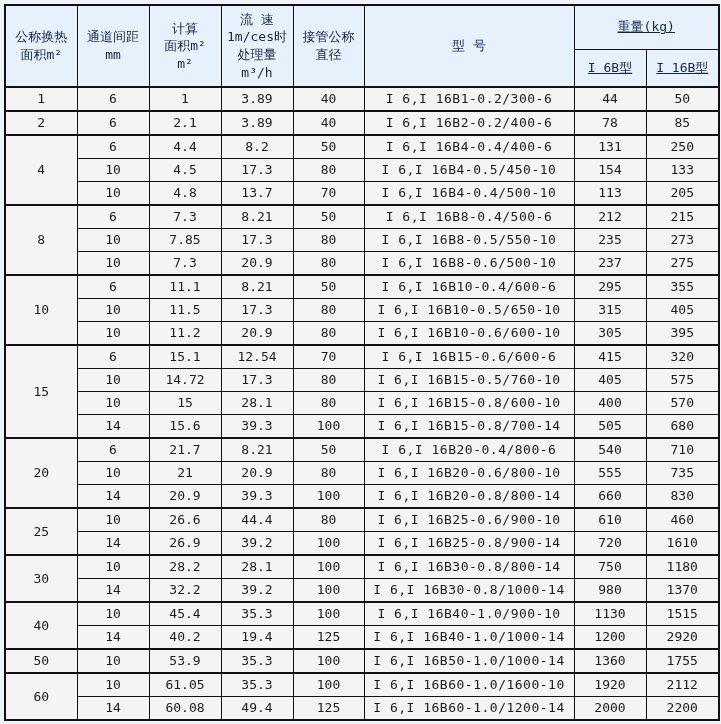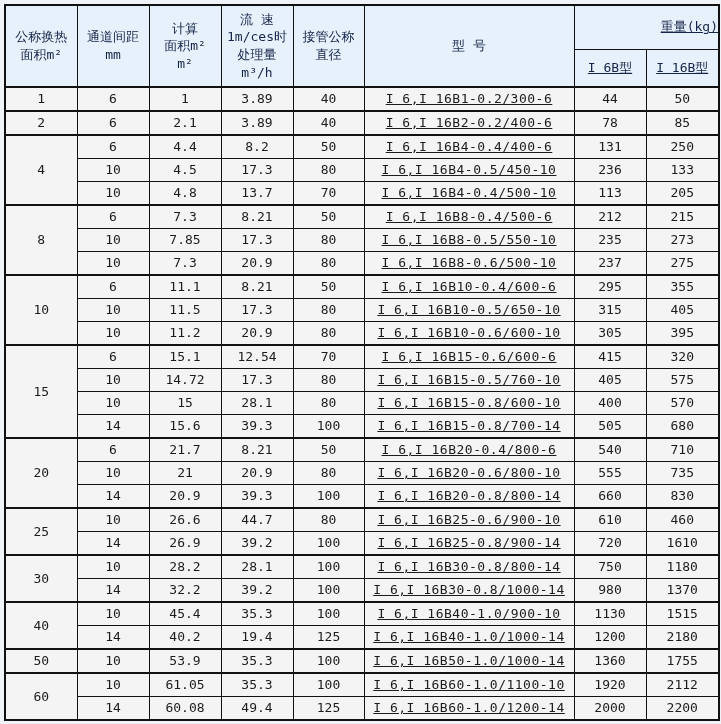--- a/index.html
+++ b/index.html
@@ -31,25 +31,25 @@
   #spec-table th {
     background: #e7f1fb;
     font-weight: normal;
     white-space: pre-line;
     color: #15254a;
   }
   #spec-table { border: 2px solid #111111; }
   #spec-table thead tr.hrow1 { height: 44px; }
   #spec-table thead tr.hrow2 { height: 38px; }
   #spec-table thead th { border-bottom-width: 2px; }
-  #spec-table thead tr.hrow1 th[colspan] { border-bottom-width: 1px; text-align: right; }
+  #spec-table thead tr.hrow1 th[colspan] { border-bottom-width: 1px; }
   #spec-table tbody td { background: #f4f4f4; height: 22px; }
   #spec-table tbody tr.group-start td { border-top-width: 2px; }
   .uline { text-decoration: underline; }
-  td.model-cell-txt { letter-spacing: 0.5px; text-decoration: underline; }
+  td.model-cell-txt { letter-spacing: 0.5px; }
 </style>
 </head>
 <body>
 
 <table id="spec-table">
   <colgroup>
     <col style="width:72px">
       <col style="width:72px">
       <col style="width:72px">
       <col style="width:72px">
@@ -111,21 +111,21 @@
         <td class="model-cell-txt">I 6,I 16B4-0.4/400-6</td>
         <td>131</td>
         <td>250</td>
       </tr>
       <tr>
         <td>10</td>
         <td>4.5</td>
         <td>17.3</td>
         <td>80</td>
         <td class="model-cell-txt">I 6,I 16B4-0.5/450-10</td>
-        <td>236</td>
+        <td>154</td>
         <td>133</td>
       </tr>
       <tr>
         <td>10</td>
         <td>4.8</td>
         <td>13.7</td>
         <td>70</td>
         <td class="model-cell-txt">I 6,I 16B4-0.4/500-10</td>
         <td>113</td>
         <td>205</td>
@@ -248,21 +248,21 @@
         <td>39.3</td>
         <td>100</td>
         <td class="model-cell-txt">I 6,I 16B20-0.8/800-14</td>
         <td>660</td>
         <td>830</td>
       </tr>
       <tr class="group-start">
         <td rowspan="2">25</td>
         <td>10</td>
         <td>26.6</td>
-        <td>44.7</td>
+        <td>44.4</td>
         <td>80</td>
         <td class="model-cell-txt">I 6,I 16B25-0.6/900-10</td>
         <td>610</td>
         <td>460</td>
       </tr>
       <tr>
         <td>14</td>
         <td>26.9</td>
         <td>39.2</td>
         <td>100</td>
@@ -299,39 +299,39 @@
         <td>1130</td>
         <td>1515</td>
       </tr>
       <tr>
         <td>14</td>
         <td>40.2</td>
         <td>19.4</td>
         <td>125</td>
         <td class="model-cell-txt">I 6,I 16B40-1.0/1000-14</td>
         <td>1200</td>
-        <td>2180</td>
+        <td>2920</td>
       </tr>
       <tr class="group-start">
         <td rowspan="1">50</td>
         <td>10</td>
         <td>53.9</td>
         <td>35.3</td>
         <td>100</td>
         <td class="model-cell-txt">I 6,I 16B50-1.0/1000-14</td>
         <td>1360</td>
         <td>1755</td>
       </tr>
       <tr class="group-start">
         <td rowspan="2">60</td>
         <td>10</td>
         <td>61.05</td>
         <td>35.3</td>
         <td>100</td>
-        <td class="model-cell-txt">I 6,I 16B60-1.0/1100-10</td>
+        <td class="model-cell-txt">I 6,I 16B60-1.0/1600-10</td>
         <td>1920</td>
         <td>2112</td>
       </tr>
       <tr>
         <td>14</td>
         <td>60.08</td>
         <td>49.4</td>
         <td>125</td>
         <td class="model-cell-txt">I 6,I 16B60-1.0/1200-14</td>
         <td>2000</td>

